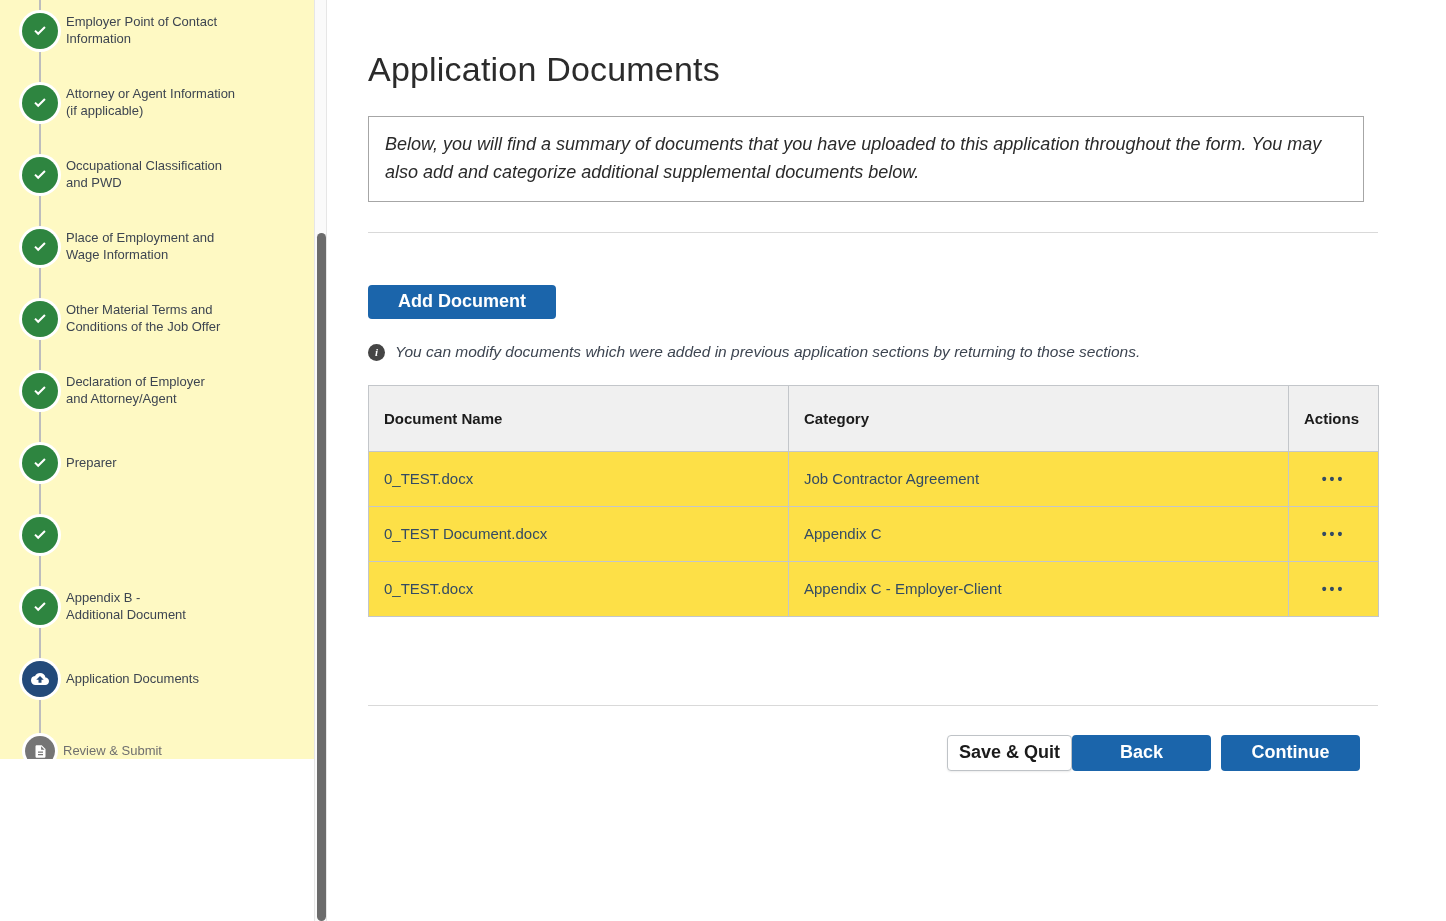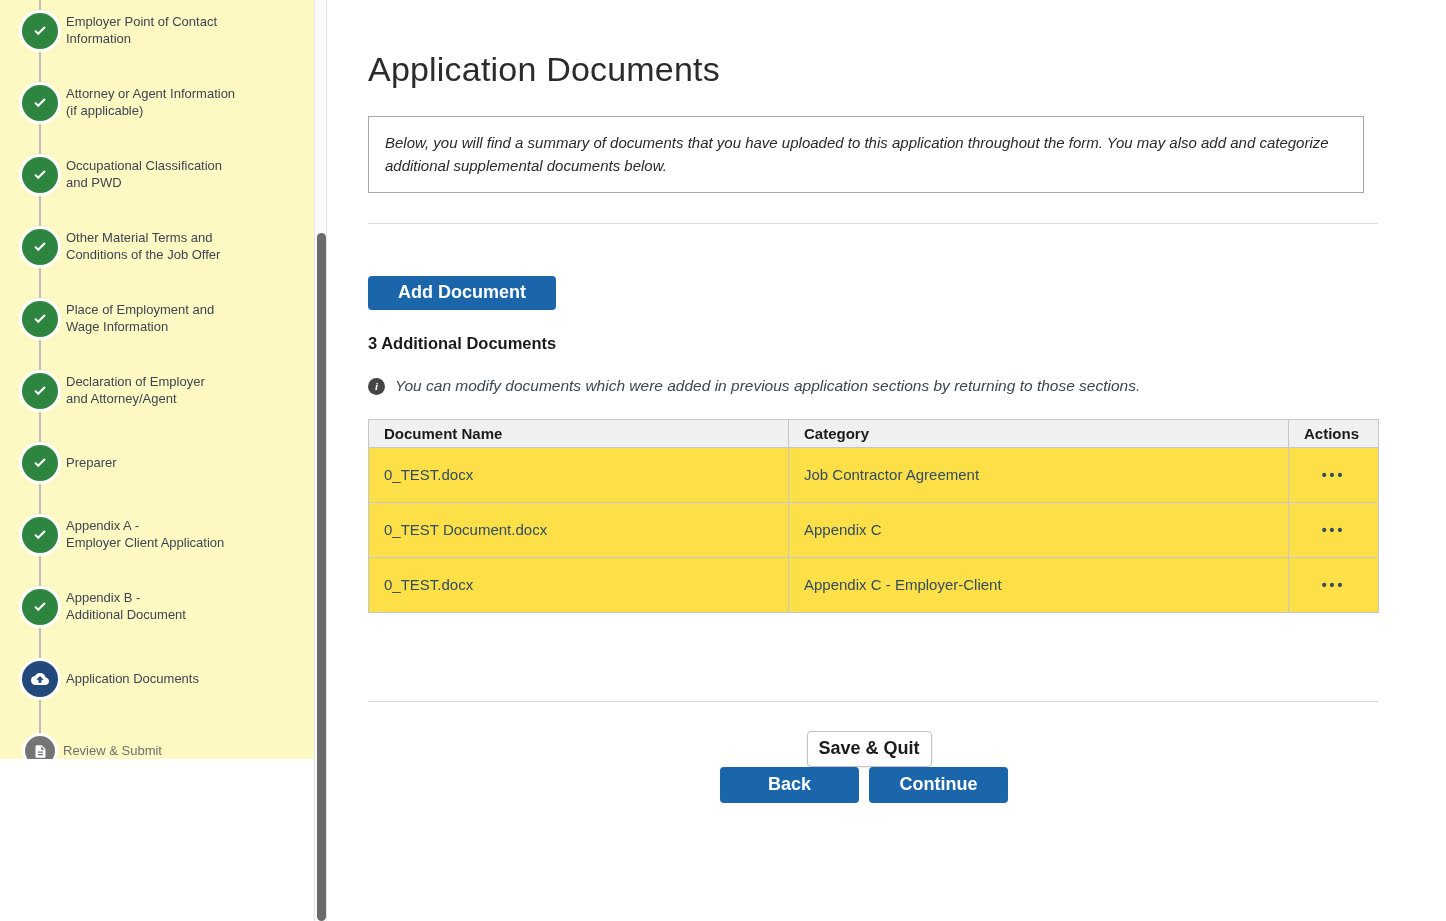--- a/index.html
+++ b/index.html
@@ -58,21 +58,21 @@
 
   
   .main { flex: 1; padding: 50px 0 0 41px; }
   .content { width: 1010px; }
   .page-title { font-size: 34px; font-weight: 400; color: #2b2b2b; letter-spacing: 0.2px; }
 
   .intro-box {
     margin-top: 27px; width: 996px;
     border: 1px solid #a6a6a6; background: #fff;
     padding: 14px 16px;
-    font-style: italic; font-size: 15px; line-height: 1.55; color: #2a2a2a;
+    font-style: italic; font-size: 18px; line-height: 1.55; color: #2a2a2a;
   }
   .divider { border: none; border-top: 1px solid #d9d9d9; width: 1010px; }
   .divider-1 { margin-top: 30px; }
   .divider-2 { margin-top: 88px; }
 
   .btn {
     font-family: "Liberation Sans", sans-serif;
     font-size: 18px; font-weight: 700;
     border-radius: 4px; cursor: pointer; border: none;
   }
@@ -95,37 +95,37 @@
 
   
   table.docs {
     margin-top: 24px; width: 1010px;
     border-collapse: collapse; table-layout: fixed;
   }
   table.docs th, table.docs td { border: 1px solid #c3c6ca; }
   table.docs th {
     background: var(--table-header-bg, #f0f0f0);
     text-align: left; font-size: 15px; font-weight: 700; color: #1b1b1b;
-    padding: 5px 15px;
+    padding: 24px 15px;
   }
   table.docs td {
     padding: 14px 15px; font-size: 15px; color: #344b63; background: #fde047;
   }
   col.c-name { width: 420px; } col.c-cat { width: 500px; } col.c-act { width: 90px; }
   td.cell-actions { text-align: center; padding: 6px 4px; }
   .ellipsis-btn {
     background: none; border: none; cursor: pointer;
     color: #344b63; font-size: 14px; letter-spacing: 3px; font-weight: 700;
     line-height: 1; padding: 6px 4px;
   }
 
   
   .footer-actions {
     margin-top: 29px; width: 1010px; padding-right: 18px;
-    display: flex; justify-content: flex-start; align-items: center; flex-direction: column;
+    display: flex; justify-content: flex-end; align-items: center;
   }
   .btn-outline {
     background: #fff; color: #1b1b1b;
     border: 1px solid #bfc3c7; box-shadow: 0 1px 2px rgba(0,0,0,0.08);
     height: 36px; width: 125px; margin-left: 10px;
   }
   .right-group { display: flex; gap: 10px; }
   .right-group .btn { height: 36px; width: 139px; }
 </style>
 </head>
@@ -170,35 +170,35 @@
   </div>
 
 
   <div class="step complete">
     <span class="step-icon">
       <svg class="ic-check" viewBox="0 0 24 24" aria-hidden="true">
               <path d="M9.55 17.6 4.4 12.45l1.9-1.9 3.25 3.25 8.1-8.1 1.9 1.9z" fill="#ffffff"></path>
             </svg>
 
     </span>
+    <span class="step-label">Place of Employment and
+Wage Information</span>
+  </div>
+
+  <div class="step complete">
+    <span class="step-icon">
+      <svg class="ic-check" viewBox="0 0 24 24" aria-hidden="true">
+              <path d="M9.55 17.6 4.4 12.45l1.9-1.9 3.25 3.25 8.1-8.1 1.9 1.9z" fill="#ffffff"></path>
+            </svg>
+
+    </span>
     <span class="step-label">Other Material Terms and
 Conditions of the Job Offer</span>
   </div>
 
-  <div class="step complete">
-    <span class="step-icon">
-      <svg class="ic-check" viewBox="0 0 24 24" aria-hidden="true">
-              <path d="M9.55 17.6 4.4 12.45l1.9-1.9 3.25 3.25 8.1-8.1 1.9 1.9z" fill="#ffffff"></path>
-            </svg>
-
-    </span>
-    <span class="step-label">Place of Employment and
-Wage Information</span>
-  </div>
-
 
   <div class="step complete">
     <span class="step-icon">
       <svg class="ic-check" viewBox="0 0 24 24" aria-hidden="true">
               <path d="M9.55 17.6 4.4 12.45l1.9-1.9 3.25 3.25 8.1-8.1 1.9 1.9z" fill="#ffffff"></path>
             </svg>
 
     </span>
     <span class="step-label">Declaration of Employer
 and Attorney/Agent</span>
@@ -214,22 +214,20 @@
     <span class="step-label">Preparer</span>
   </div>
 
   <div class="step complete">
     <span class="step-icon">
       <svg class="ic-check" viewBox="0 0 24 24" aria-hidden="true">
               <path d="M9.55 17.6 4.4 12.45l1.9-1.9 3.25 3.25 8.1-8.1 1.9 1.9z" fill="#ffffff"></path>
             </svg>
 
     </span>
-    <span class="step-label">Appendix A -
-Employer Client Application</span>
   </div>
 
   <div class="step complete">
     <span class="step-icon">
       <svg class="ic-check" viewBox="0 0 24 24" aria-hidden="true">
               <path d="M9.55 17.6 4.4 12.45l1.9-1.9 3.25 3.25 8.1-8.1 1.9 1.9z" fill="#ffffff"></path>
             </svg>
 
     </span>
     <span class="step-label">Appendix B -
@@ -268,21 +266,20 @@
       <h1 class="page-title">Application Documents</h1>
 
       <div class="intro-box">
         <span>Below, you will find a summary of documents that you have uploaded to this application throughout the form. You may also add and categorize additional supplemental documents below.</span>
       </div>
 
       <hr class="divider divider-1">
 
       <button class="btn btn-primary add-document-btn">Add Document</button>
 
-      <h3 class="count-heading">3 Additional Documents</h3>
 
       <div class="note">
         <span class="info-i"></span>
         <span>You can modify documents which were added in previous application sections by returning to those sections.</span>
       </div>
 
       <table class="docs">
         <colgroup>
             <col class="c-name">
             <col class="c-cat">

